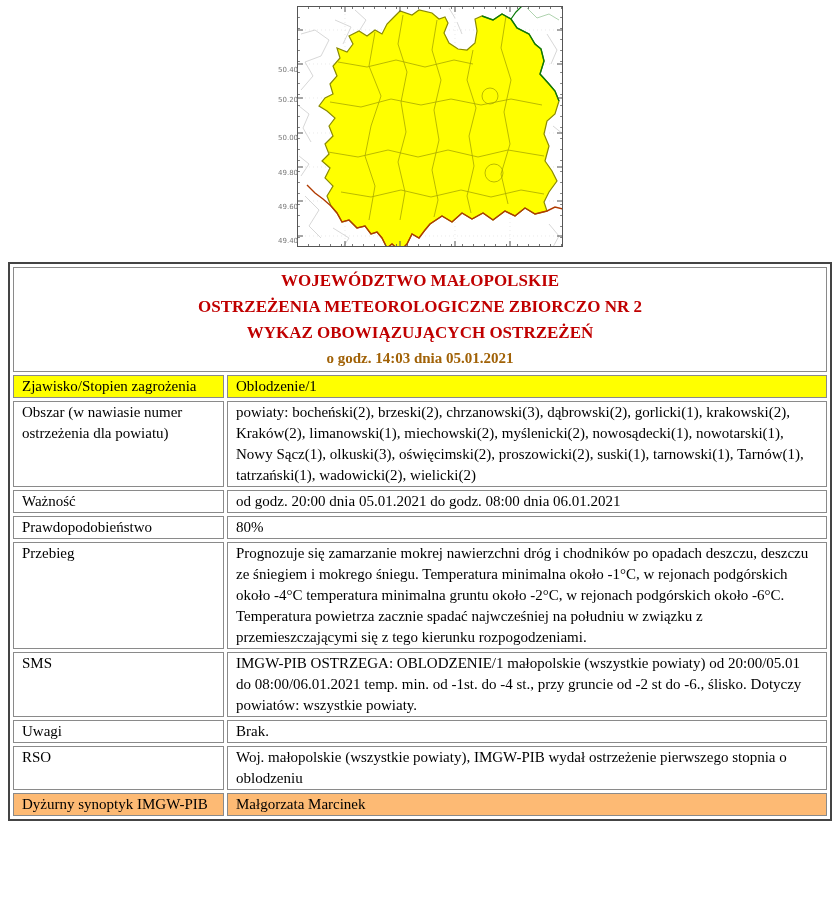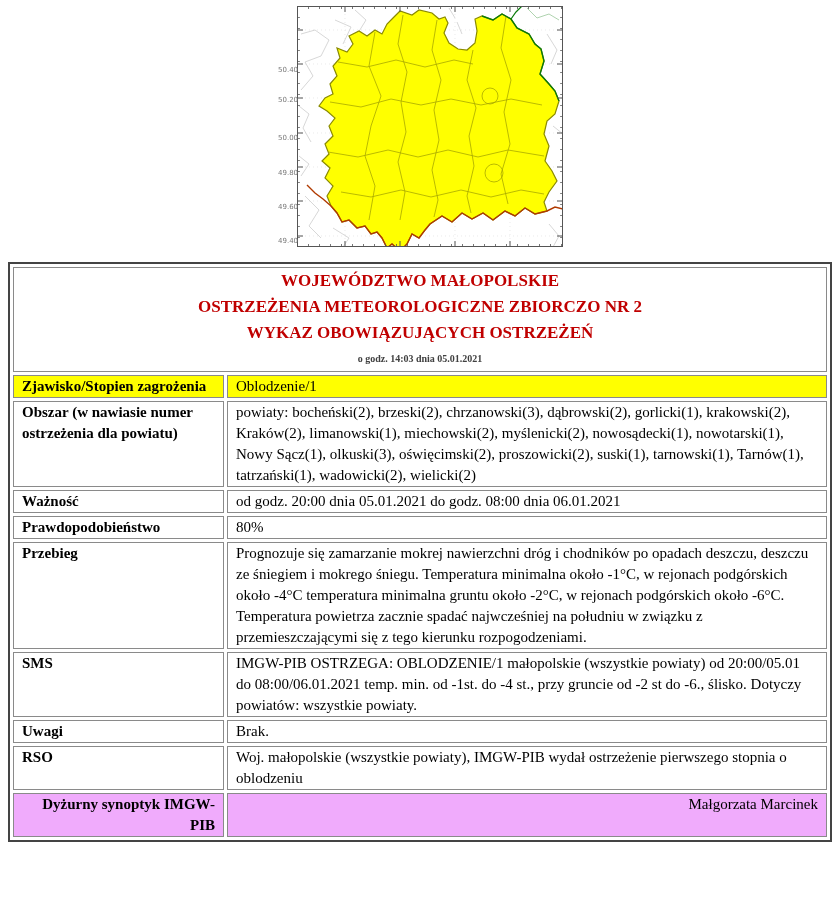--- a/index.html
+++ b/index.html
@@ -22,26 +22,26 @@
   .report-table{
     position:absolute;left:8px;top:262px;width:824px;
     border-collapse:separate;border-spacing:3px;
     border:2px solid #444;background:#fff;
     font-size:15px;line-height:21px;
   }
   .report-table td{
     border:1px solid #8a8a8a;padding:0 8px;vertical-align:top;
     background:#fff;
   }
-  td.label-cell{width:193px;font-weight:bold;}
+  td.label-cell{width:193px;font-weight:normal;}
   .title-cell{text-align:center;padding:8px 0 6px 0;}
   .title-line{font-weight:bold;font-size:17px;line-height:26px;color:#c00000;}
-  .title-sub{font-weight:bold;font-size:10px;line-height:25px;color:#404040;}
+  .title-sub{font-weight:bold;font-size:15px;line-height:25px;color:#a16207;}
   tr.r-yellow td{background:#ffff00;}
-  tr.r-gray td{background:#f0abfc;text-align:right;}
+  tr.r-gray td{background:#fdba74;}
 </style>
 </head>
 <body>
 
 <div class="map-panel">
   <svg class="map-frame" width="266" height="241" viewBox="0 0 266 241">
 
     <rect x="0" y="0" width="266" height="241" fill="#ffffff"></rect>
 
     <g stroke="#dcdcdc" stroke-width="0.6" stroke-dasharray="1 3">

